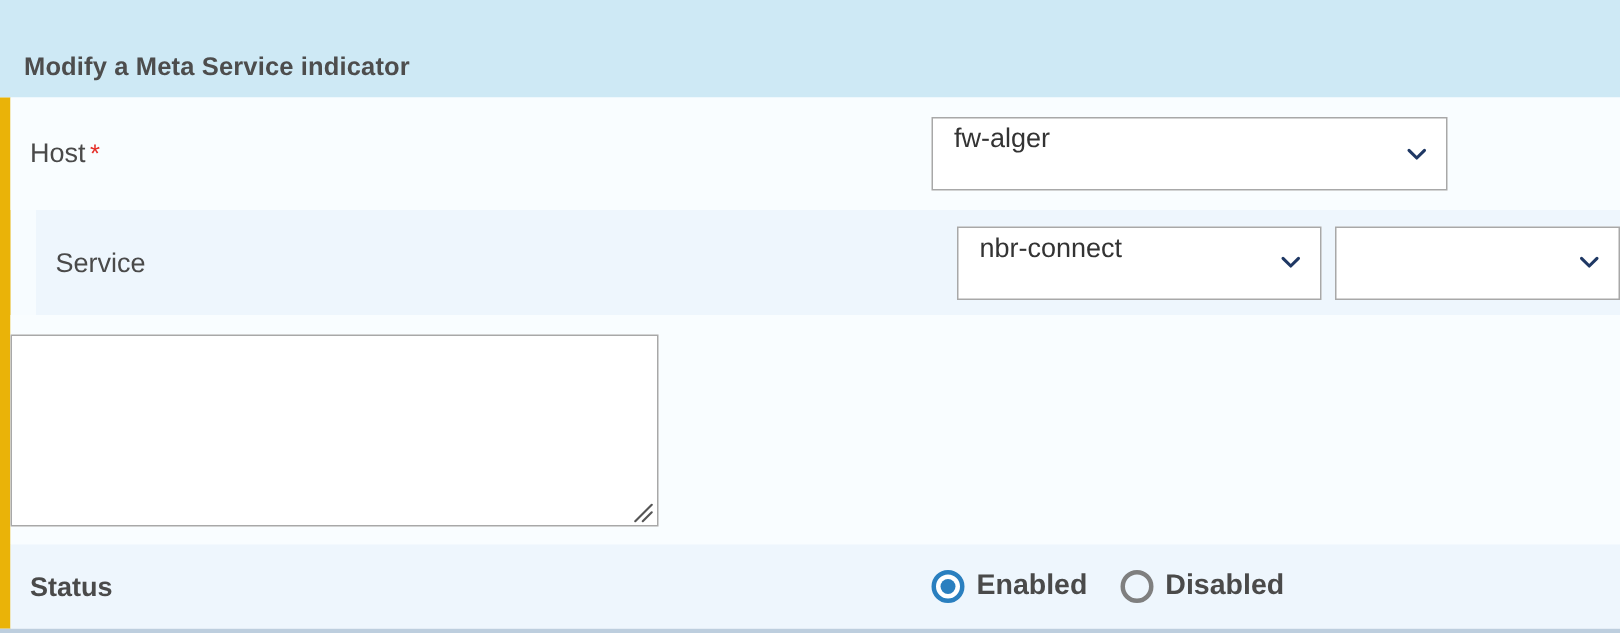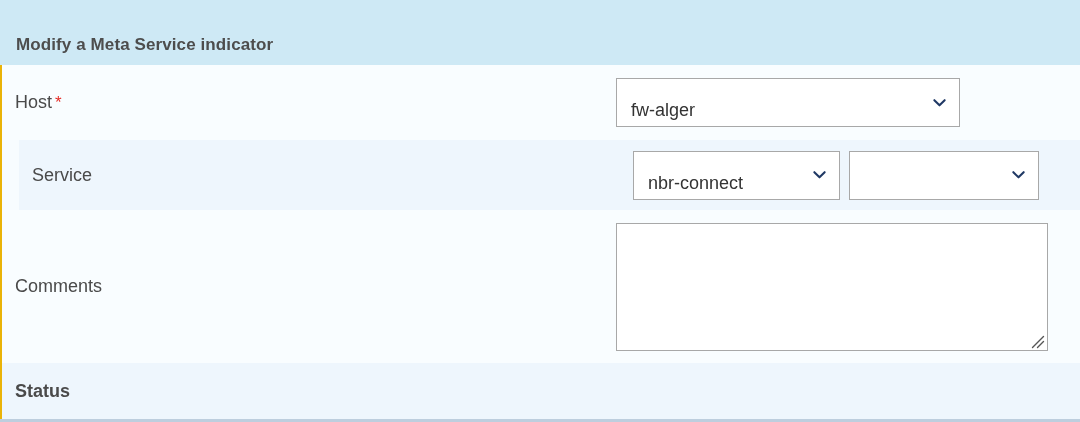--- a/index.html
+++ b/index.html
@@ -33,21 +33,21 @@
   }
   .panel-header-title {
     font-size: 17px;
     font-weight: bold;
     color: #4d4d4d;
     letter-spacing: 0.1px;
     margin-top: 25px;
   }
 
   .rows {
-    border-left: 2px solid #eab308;
+    border-left: 7px solid #eab308;
     box-sizing: border-box;
   }
 
   .form-row {
     display: flex;
     align-items: center;
     box-sizing: border-box;
   }
   .form-row.shade-a { background: #f9fdff; }
   .form-row.shade-b { background: #eef6fd; }
@@ -78,29 +78,28 @@
   }
 
   
   .select {
     position: relative;
     box-sizing: border-box;
     background: #ffffff;
     border: 1px solid #a8a8a8;
     height: 49px;
     display: flex;
-    align-items: center;
-    padding: 16px 34px 0 14px;
+    padding: 3px 34px 0 14px;
     font-size: 18px;
     color: #333333;
     white-space: nowrap;
     overflow: hidden;
   }
   .select-host    { width: 344px; }
-  .select-service { width: 207px; }
+  .select-service { width: 243px; }
   .select-metric  { width: 190px; margin-left: 9px; }
 
   .chevron {
     position: absolute;
     right: 12px;
     top: 50%;
     transform: translateY(-50%);
     width: 15px;
     height: 15px;
     display: block;
@@ -226,36 +225,45 @@
           <span class="chevron">
             <svg viewBox="0 0 16 16" width="15" height="15" aria-hidden="true">
               <path d="M2.5 5 L8 10.5 L13.5 5" fill="none" stroke="#1f3864" stroke-width="2.2" stroke-linecap="round" stroke-linejoin="round"></path>
             </svg>
           </span>
         </div>
       </div>
     </div>
 
     <div class="form-row shade-a row-comments">
-      <div class="row-label">
-        <span>Comments</span>
-      </div>
       <div class="row-control">
         <div class="textarea-box">
           <textarea placeholder="" style=""></textarea>
           <span class="resize-grip">
             <svg viewBox="0 0 14 14" width="14" height="14" aria-hidden="true">
               <path d="M1.5 12.5 L12.5 1.5" stroke="#555555" stroke-width="1.4" stroke-linecap="round"></path>
               <path d="M6.5 12.5 L12.5 6.5" stroke="#555555" stroke-width="1.4" stroke-linecap="round"></path>
             </svg>
           </span>
         </div>
       </div>
     </div>
 
     <div class="form-row shade-b row-status">
       <div class="row-label">
         <span>Status</span>
       </div>
+      <div class="row-control">
+        <div class="radio-group">
+          <label class="radio-option">
+            <span class="radio-mark on"></span>
+            <span class="radio-label">Enabled</span>
+          </label>
+          <label class="radio-option">
+            <span class="radio-mark off"></span>
+            <span class="radio-label">Disabled</span>
+          </label>
+        </div>
+      </div>
     </div>
 
   </div>
 </div>
 
 </body></html>

